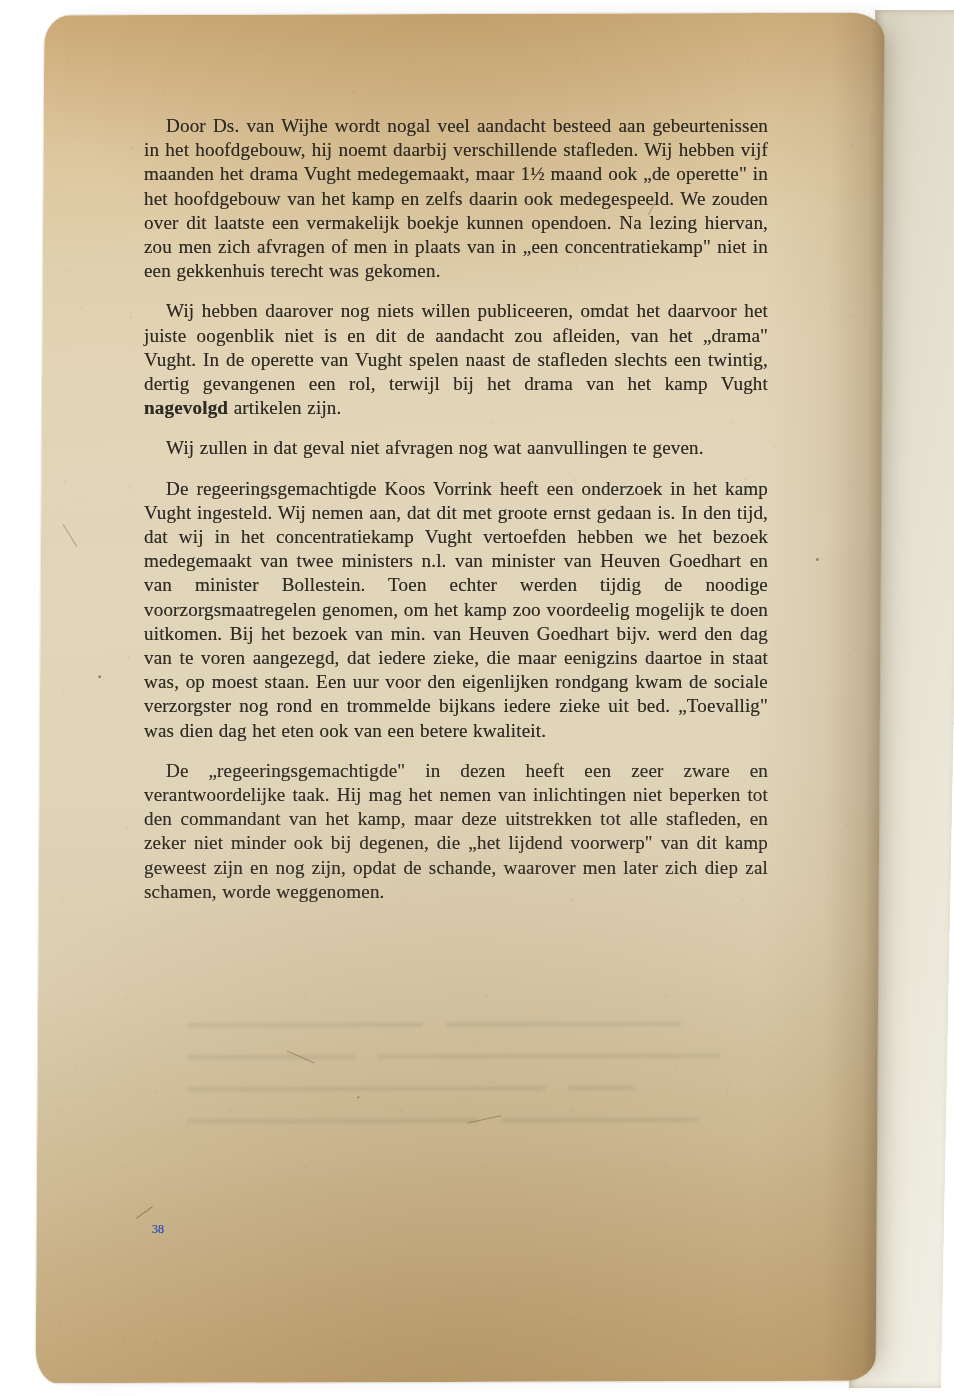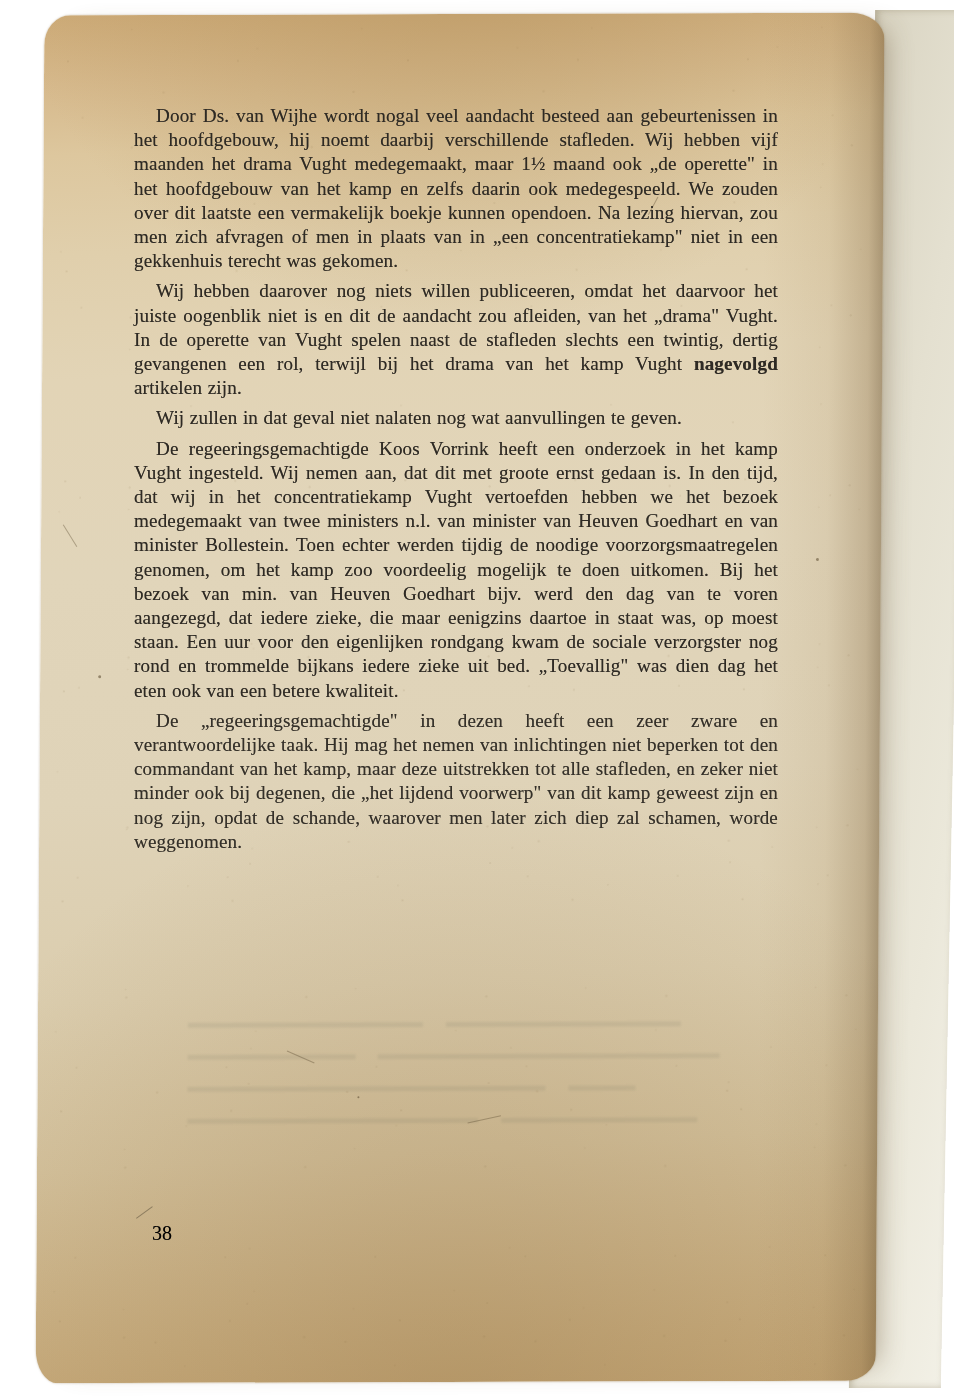--- a/index.html
+++ b/index.html
@@ -118,35 +118,35 @@
     width: 656px;
     color: #2e2a24;
     font-size: 19.1px;
     line-height: 24.2px;
     text-align: justify;
     text-justify: inter-word;
     letter-spacing: 0.15px;
     word-spacing: 0.6px;
   }
   .textblock p {
-    margin: 6px;
+    margin: 16px;
     text-indent: 22px;
     text-shadow: 0 0 0.55px rgba(46,42,36,0.55);
   }
   .textblock b { font-weight: 700; }
 
   
   .fade-lo { opacity: 0.96; }
 
   .folio {
     position: absolute;
     left: 152px;
     top: 1222px;
-    color: #000000;
-    font-size: 20px;
+    color: #1d4ed8;
+    font-size: 12px;
     font-family: "Liberation Serif", serif;
     text-shadow: 0 0 0.5px rgba(46,42,36,0.5);
   }
   
   .folio-tick {
     position: absolute;
     left: 136px;
     top: 1218px;
     width: 18px;
     height: 12px;
@@ -181,21 +181,21 @@
     <span class="spot" style="left:320px; top:1082px; width:2px; height:2px;"></span>
     <span class="hair" style="left:16px;  top:520px; width:26px; height:1px; transform:rotate(58deg);"></span>
     <span class="hair" style="left:600px; top:192px; width:20px; height:1px; transform:rotate(-62deg);"></span>
     <span class="hair" style="left:248px; top:1042px; width:30px; height:1px; transform:rotate(24deg);"></span>
     <span class="hair" style="left:430px; top:1105px; width:34px; height:1px; transform:rotate(-12deg);"></span>
   </div>
 
   <div class="textblock">
     <p>Door Ds. van Wijhe wordt nogal veel aandacht besteed aan gebeurtenissen in het hoofdgebouw, hij noemt daarbij verschillende stafleden. Wij hebben vijf maanden het drama Vught medegemaakt, maar 1½ maand ook „de operette" in het hoofdgebouw van het kamp en zelfs daarin ook medegespeeld. We zouden over dit laatste een vermakelijk boekje kunnen opendoen. Na lezing hiervan, zou men zich afvragen of men in plaats van in „een concentratiekamp" niet in een gekkenhuis terecht was gekomen.</p>
     <p><span>Wij hebben daarover nog niets willen publiceeren, omdat het daarvoor het juiste oogenblik niet is en dit de aandacht zou afleiden, van het „drama" Vught. In de operette van Vught spelen naast de stafleden slechts een twintig, dertig gevangenen een rol, terwijl bij het drama van het kamp Vught </span><b>nagevolgd</b><span> artikelen zijn.</span></p>
-    <p>Wij zullen in dat geval niet nalaten nog wat aanvullingen te geven.</p>
+    <p>Wij zullen in dat geval niet afvragen nog wat aanvullingen te geven.</p>
     <p>De regeeringsgemachtigde Koos Vorrink heeft een onderzoek in het kamp Vught ingesteld. Wij nemen aan, dat dit met groote ernst gedaan is. In den tijd, dat wij in het concentratiekamp Vught vertoefden hebben we het bezoek medegemaakt van twee ministers n.l. van minister van Heuven Goedhart en van minister Bollestein. Toen echter werden tijdig de noodige voorzorgsmaatregelen genomen, om het kamp zoo voordeelig mogelijk te doen uitkomen. Bij het bezoek van min. van Heuven Goedhart bijv. werd den dag van te voren aangezegd, dat iedere zieke, die maar eenigzins daartoe in staat was, op moest staan. Een uur voor den eigenlijken rondgang kwam de sociale verzorgster nog rond en trommelde bijkans iedere zieke uit bed. „Toevallig" was dien dag het eten ook van een betere kwaliteit.</p>
     <p class="fade-lo">De „regeeringsgemachtigde" in dezen heeft een zeer zware en verantwoordelijke taak. Hij mag het nemen van inlichtingen niet beperken tot den commandant van het kamp, maar deze uitstrekken tot alle stafleden, en zeker niet minder ook bij degenen, die „het lijdend voorwerp" van dit kamp geweest zijn en nog zijn, opdat de schande, waarover men later zich diep zal schamen, worde weggenomen.</p>
   </div>
 
   <div class="folio-tick">
       <i></i>
     </div>
   <div class="folio">38</div>
 
 </div>

